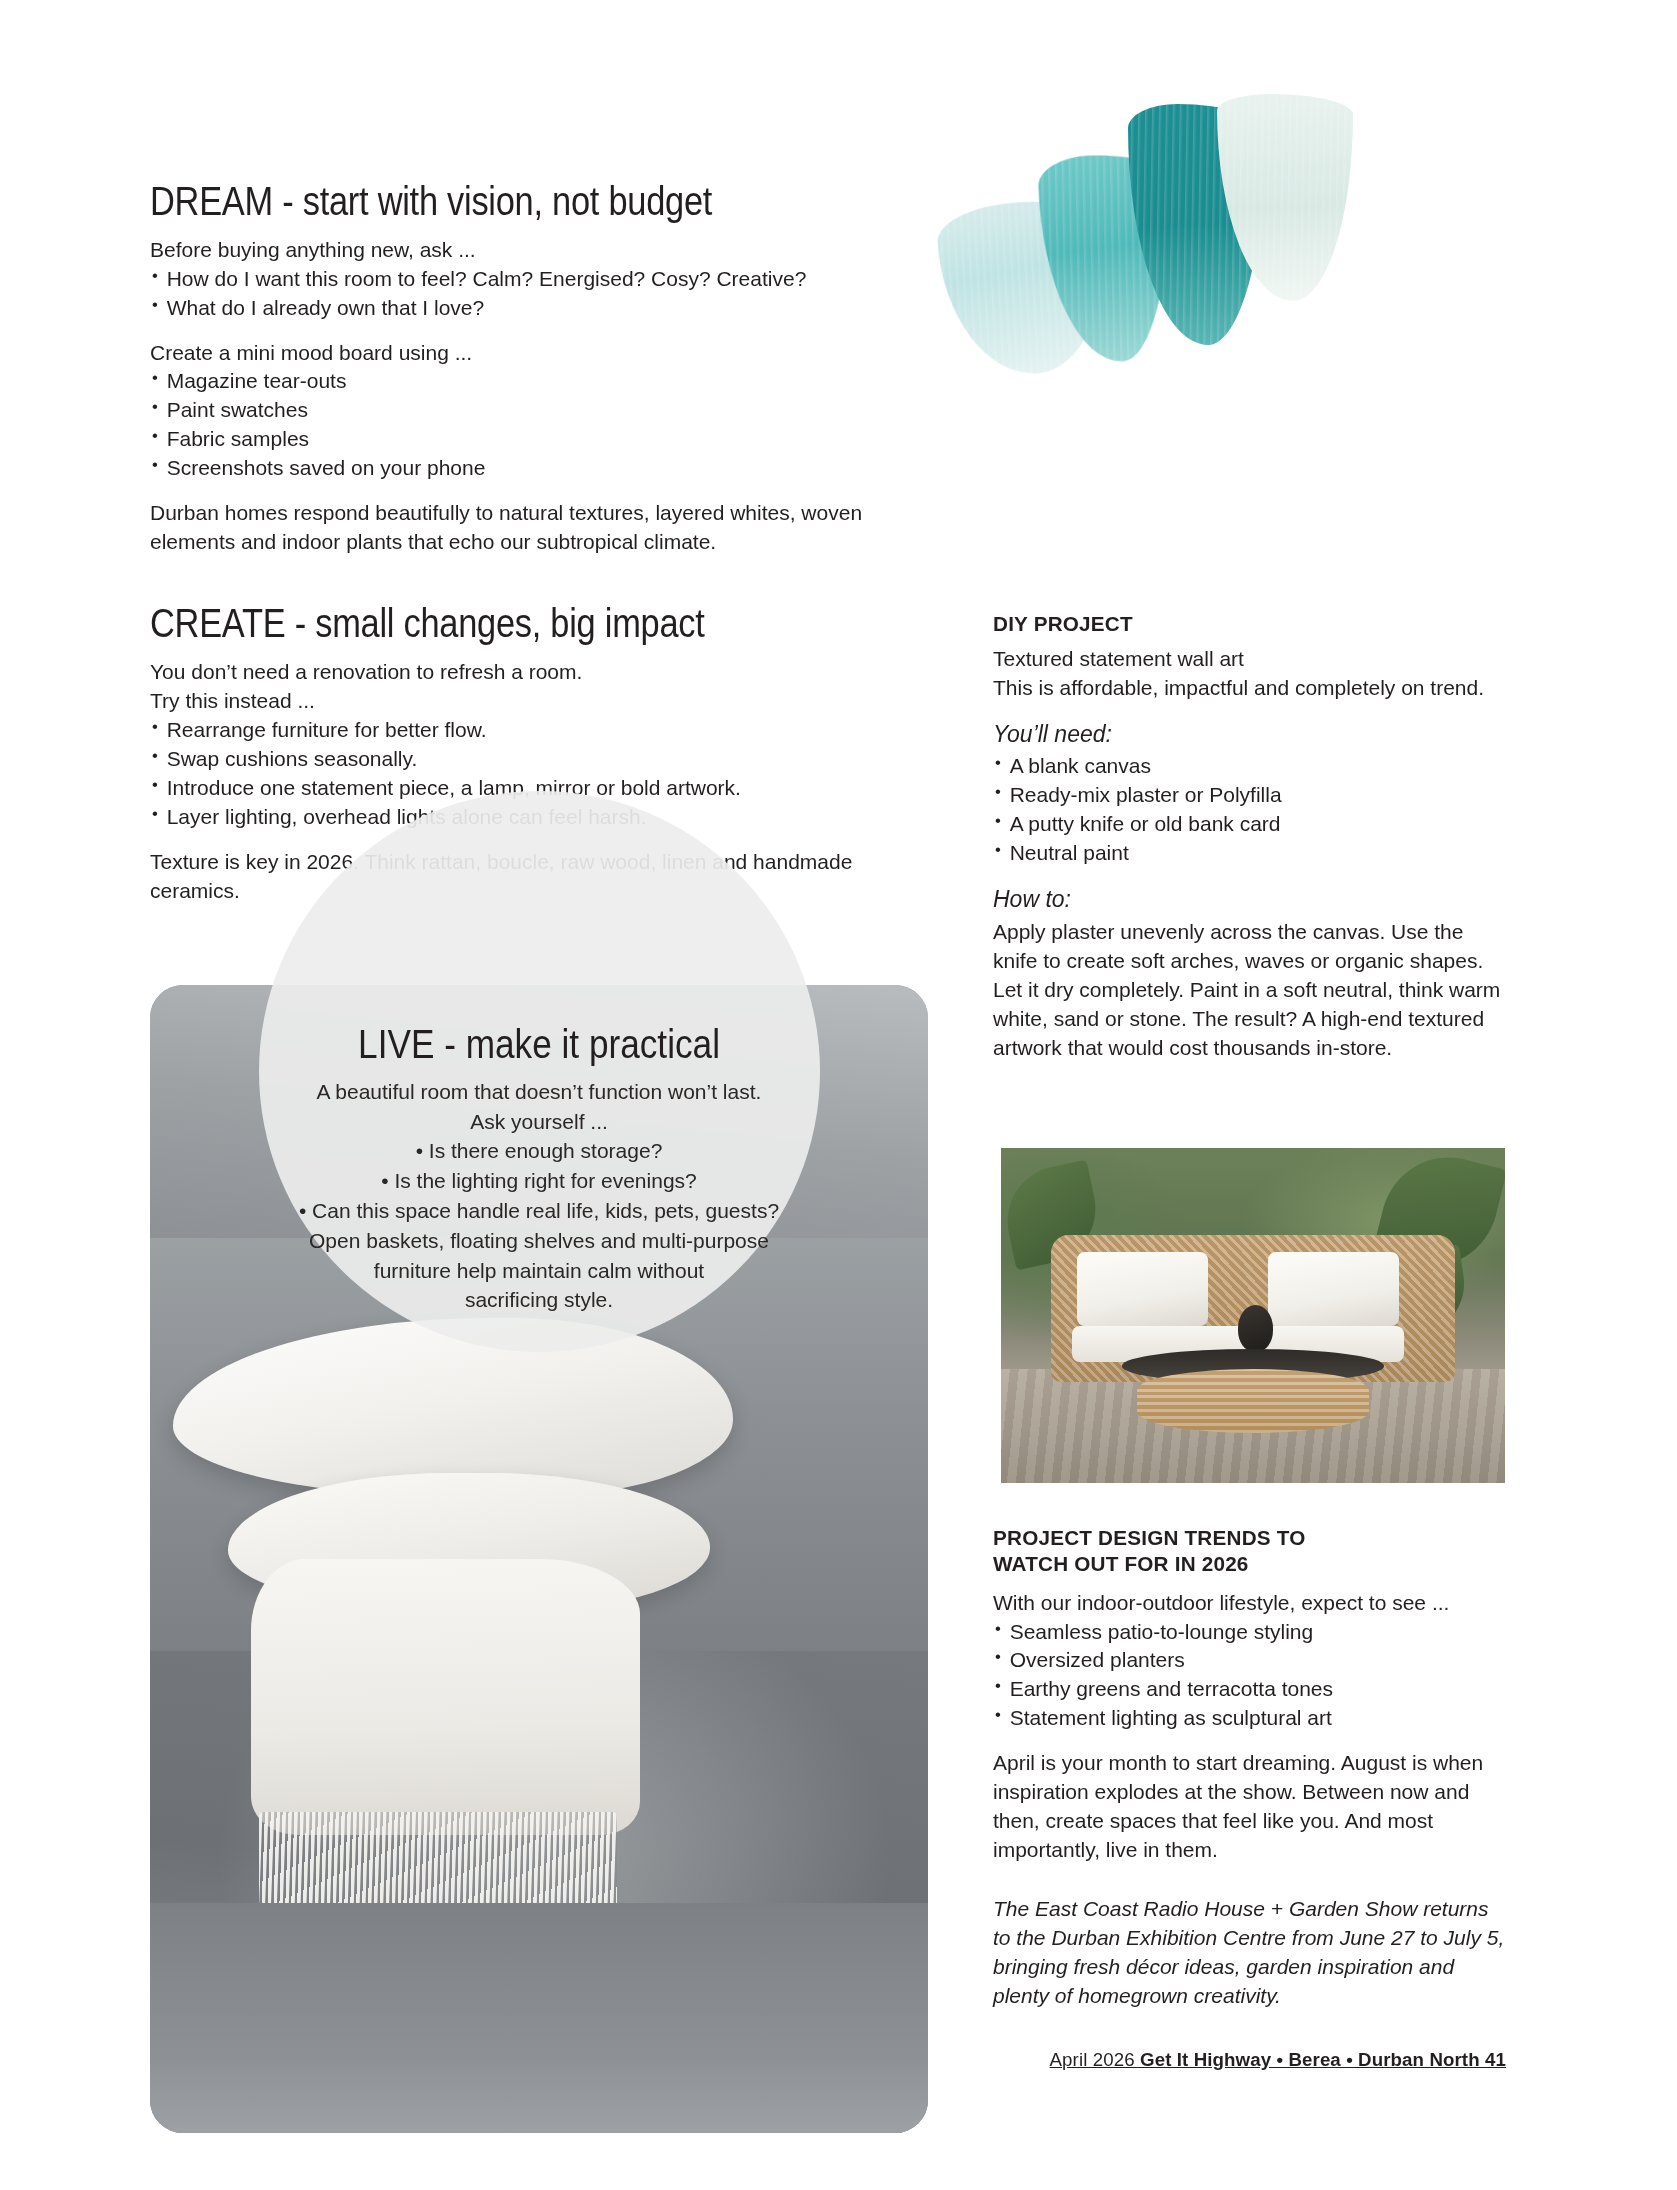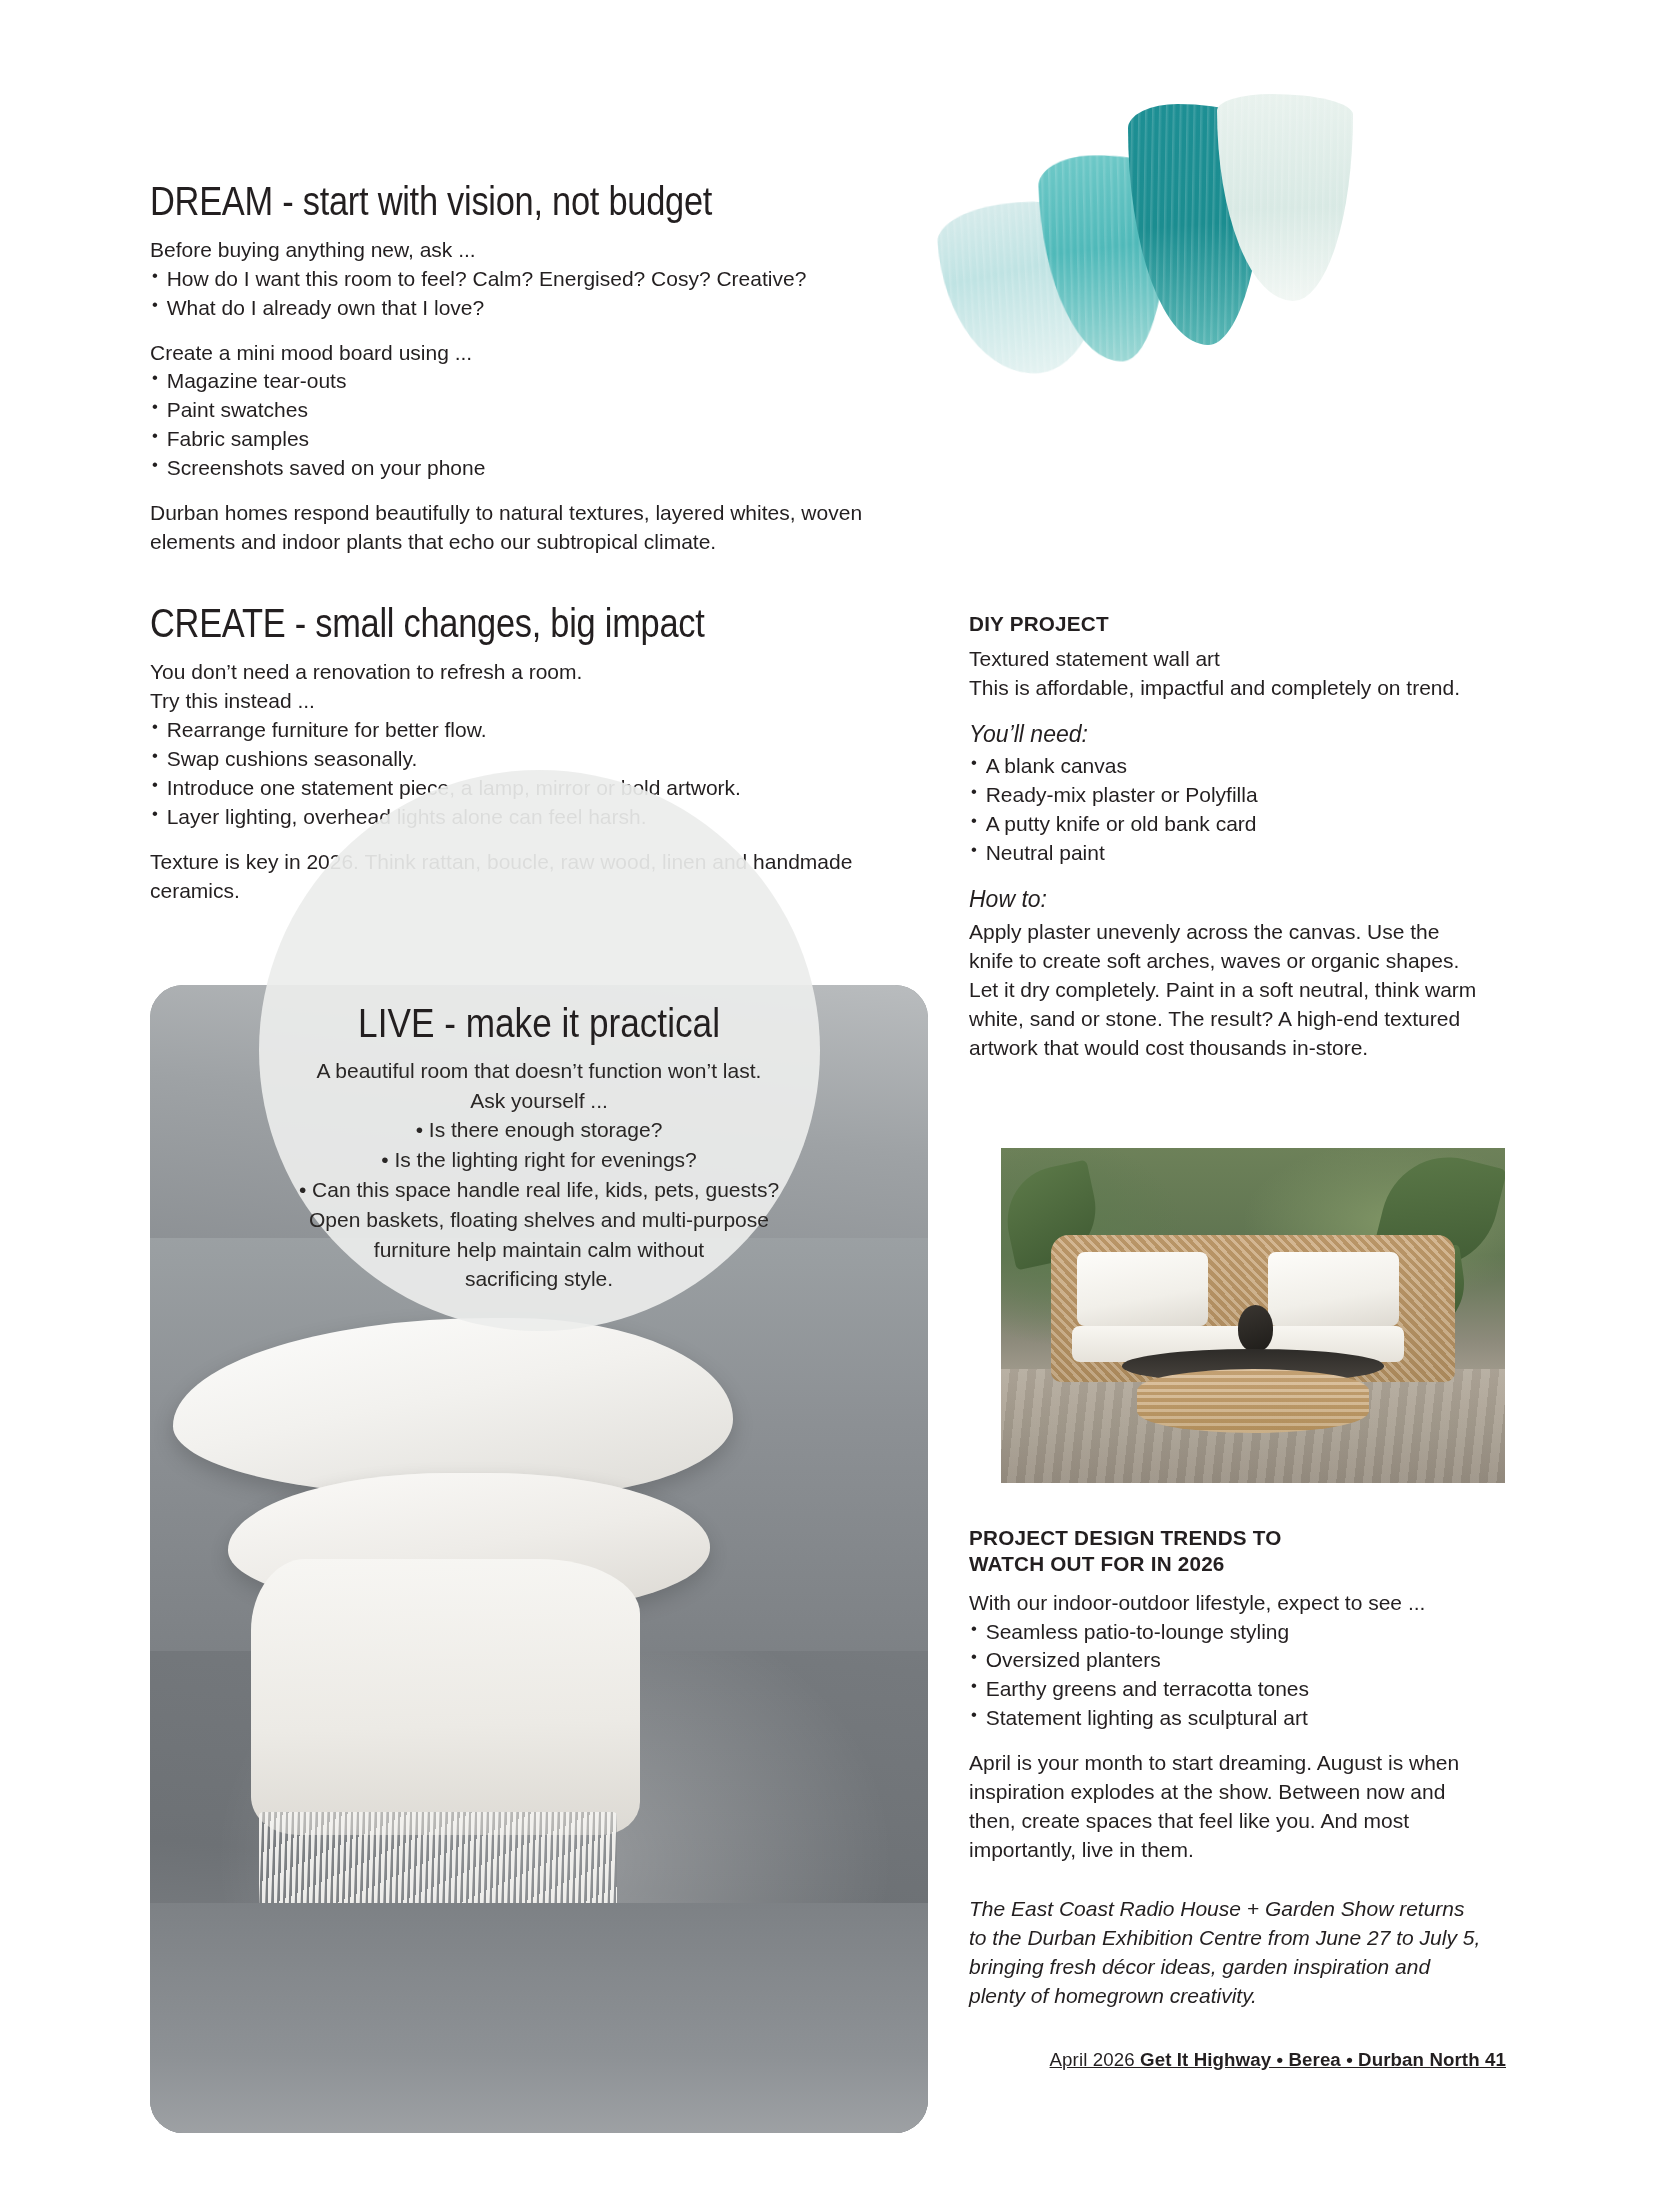--- a/index.html
+++ b/index.html
@@ -20,21 +20,21 @@
 
   
   .col-left {
     position: absolute;
     left: 150px;
     top: 180px;
     width: 778px;
   }
   .col-right {
     position: absolute;
-    left: 969px;
+    left: 993px;
     top: 611px;
     width: 512px;
   }
 
   
   .section-head {
     font-family: "Liberation Sans Narrow", "Liberation Sans", sans-serif;
     font-size: 40px;
     font-weight: 400;
     letter-spacing: -0.3px;
@@ -204,21 +204,21 @@
     -webkit-mask-image: linear-gradient(180deg, #000 0%, #000 62%, rgba(0,0,0,0.25) 100%);
   }
   .sofa-seat {
     position: absolute;
     left: -4%; bottom: -2%; width: 108%; height: 22%;
     background: linear-gradient(180deg, #7d8185 0%, #8d9195 60%, #a2a5a8 100%);
   }
   .live-panel {
     position: absolute;
     left: 150px;
-    top: 985px;
+    top: 1006px;
     width: 778px;
     height: 325px;
     pointer-events: none;
     text-decoration: underline;
   }
   .live-bg {
     position: absolute;
     left: 109px;
     top: -215px;
     width: 561px;

